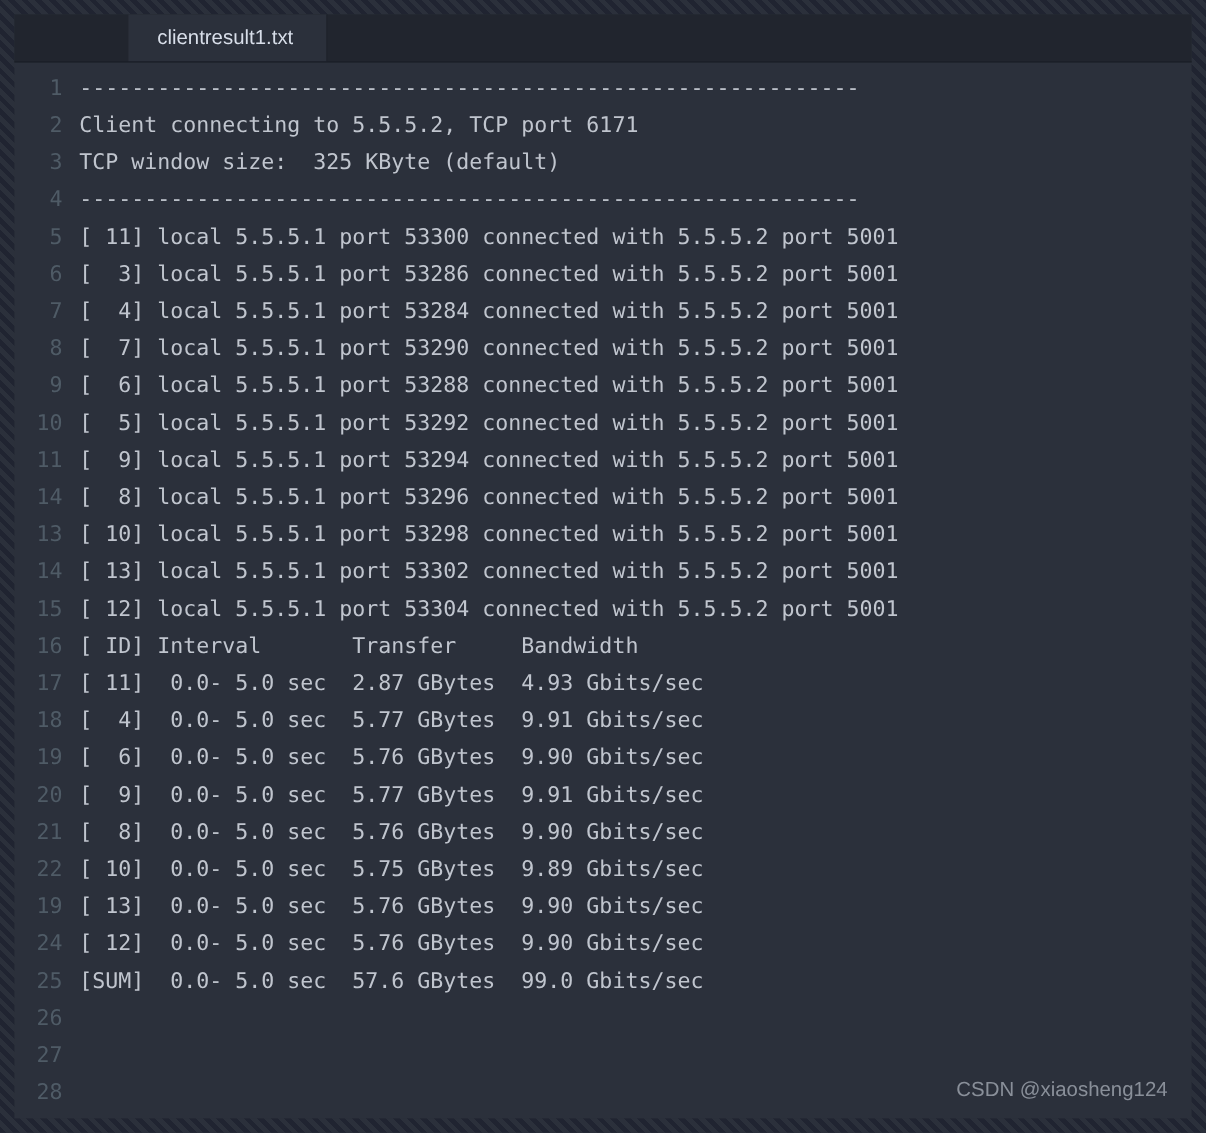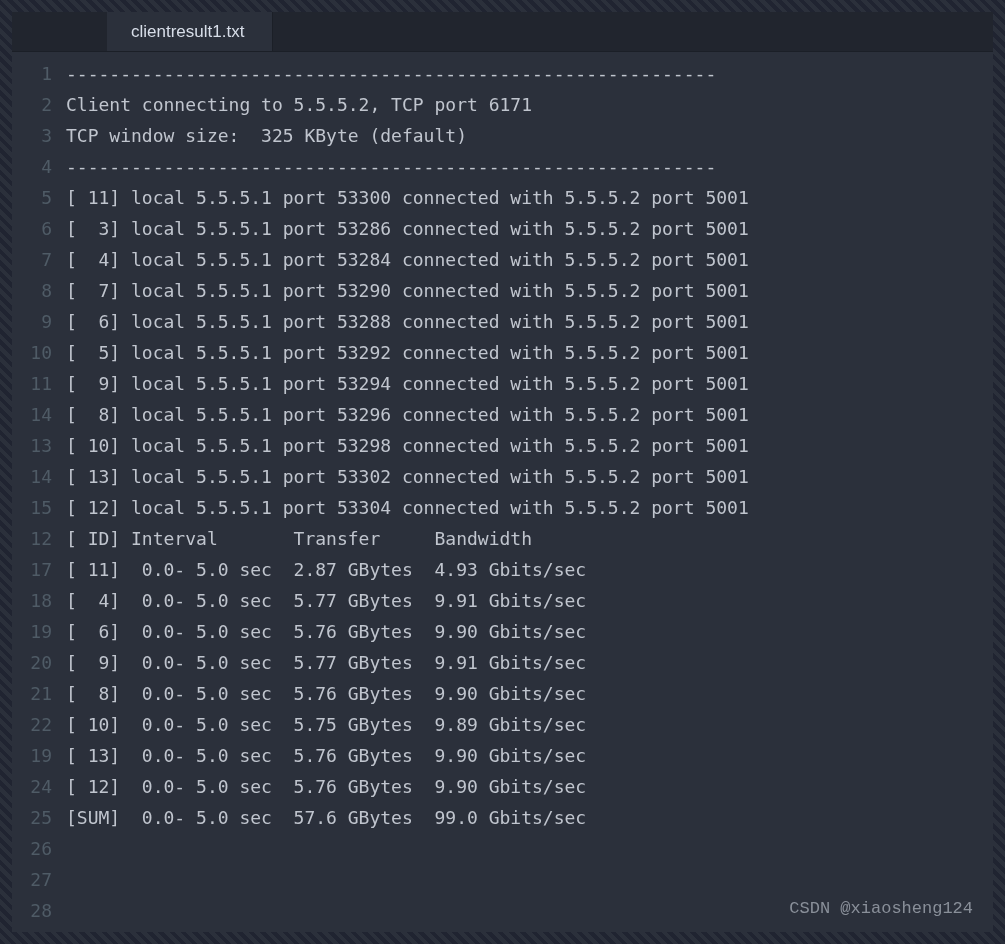--- a/index.html
+++ b/index.html
@@ -64,21 +64,21 @@
   .lines {
     flex: 1;
     color: #c0c5ce;
     font-size: 18px;
   }
   .watermark {
     position: absolute;
     right: 20px;
     bottom: 14px;
     color: #9aa0aa;
-    font-family: Liberation Mono, monospace;
+    font-family: Liberation Sans, sans-serif;
     font-size: 17px;
     opacity: 0.85;
   }
 </style>
 </head>
 <body>
 
 <div class="frame">
   <div class="editor">
 
@@ -99,21 +99,21 @@
           <div>6</div>
           <div>7</div>
           <div>8</div>
           <div>9</div>
           <div>10</div>
           <div>11</div>
           <div>14</div>
           <div>13</div>
           <div>14</div>
           <div>15</div>
-          <div>12</div>
+          <div>16</div>
           <div>17</div>
           <div>18</div>
           <div>19</div>
           <div>20</div>
           <div>21</div>
           <div>22</div>
           <div>19</div>
           <div>24</div>
           <div>25</div>
           <div>26</div>

